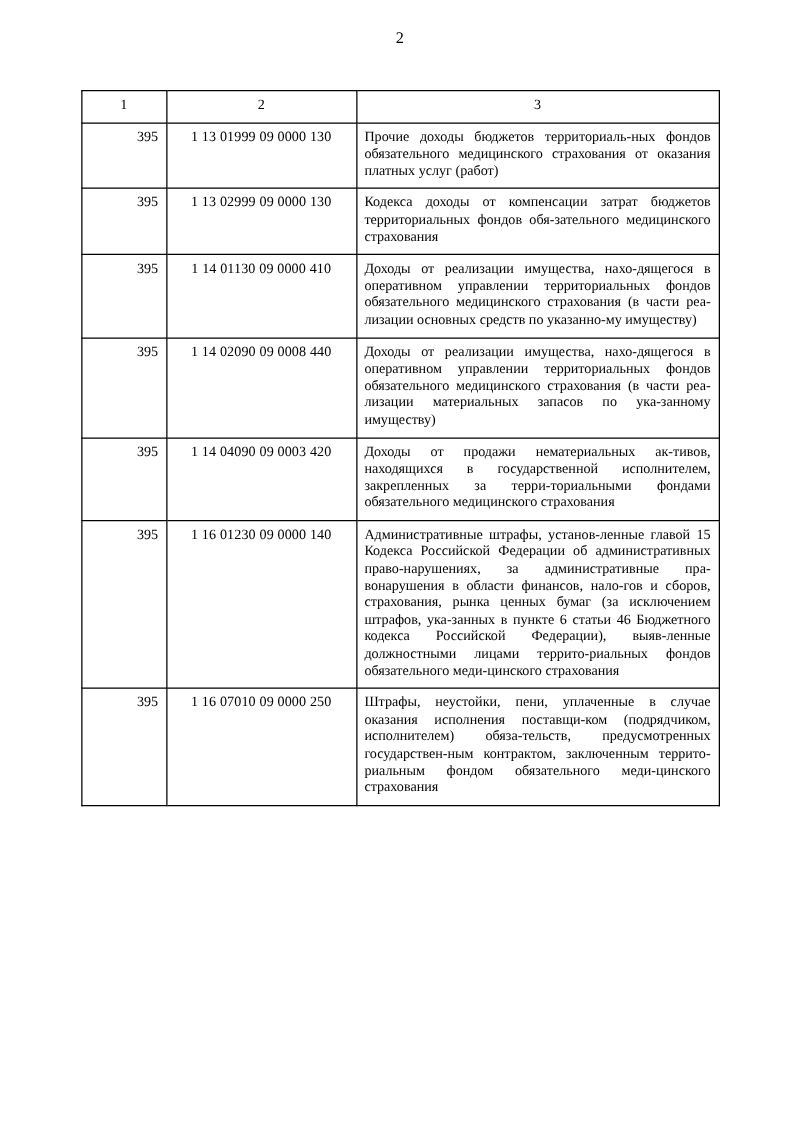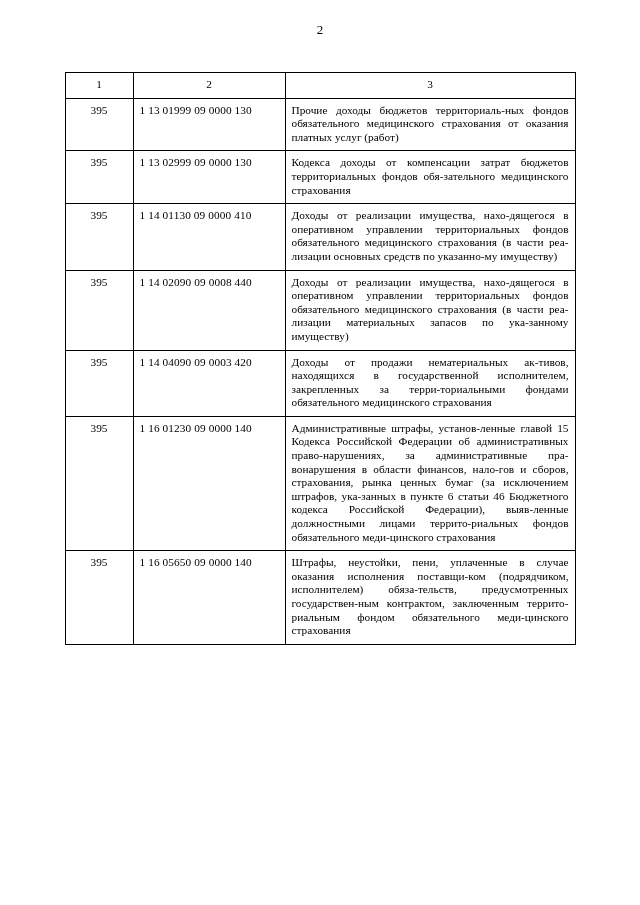--- a/index.html
+++ b/index.html
@@ -48,26 +48,26 @@
   col.c2 { width: 152px; }
   col.c3 { width: 290px; }
 
   .hdr td {
     text-align: center;
     padding-top: 4px;
     padding-bottom: 4px;
     font-size: 11.5px;
   }
   .cell-code1 {
-    text-align: center;
+    text-align: right;
     white-space: nowrap;
     margin-top: 44px;
   }
   .cell-code2 {
-    text-align: left;
+    text-align: center;
     white-space: nowrap;
     letter-spacing: 0.1px;
     margin-left: 10px;
   }
   .cell-text {
     text-align: justify;
     text-justify: inter-word;
     hyphens: manual;
   }
   .cell-text:last-line {
@@ -125,19 +125,19 @@
       </tr>
 
       <tr>
         <td class="cell-code1">395</td>
         <td class="cell-code2">1 16 01230 09 0000 140</td>
         <td class="cell-text">Административные штрафы, установ-ленные главой 15 Кодекса Российской Федерации об административных право-нарушениях, за административные пра-вонарушения в области финансов, нало-гов и сборов, страхования, рынка ценных бумаг (за исключением штрафов, ука-занных в пункте 6 статьи 46 Бюджетного кодекса Российской Федерации), выяв-ленные должностными лицами террито-риальных фондов обязательного меди-цинского страхования</td>
       </tr>
 
       <tr>
         <td class="cell-code1">395</td>
-        <td class="cell-code2">1 16 05650 09 0000 140</td>
+        <td class="cell-code2">1 16 07010 09 0000 250</td>
         <td class="cell-text">Штрафы, неустойки, пени, уплаченные в случае оказания исполнения поставщи-ком (подрядчиком, исполнителем) обяза-тельств, предусмотренных государствен-ным контрактом, заключенным террито-риальным фондом обязательного меди-цинского страхования</td>
       </tr>
     </tbody>
   </table>
 
 </div>
 
 </body></html>

